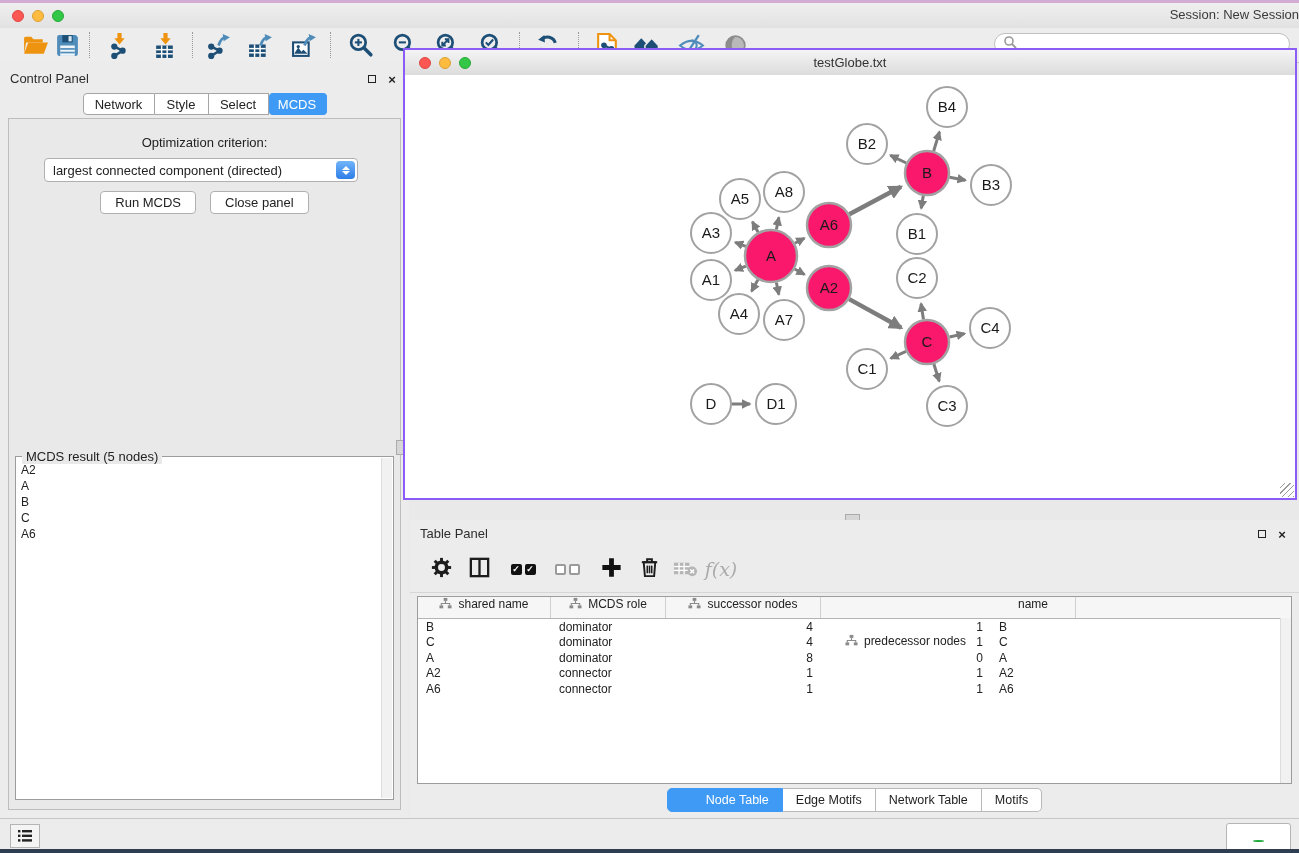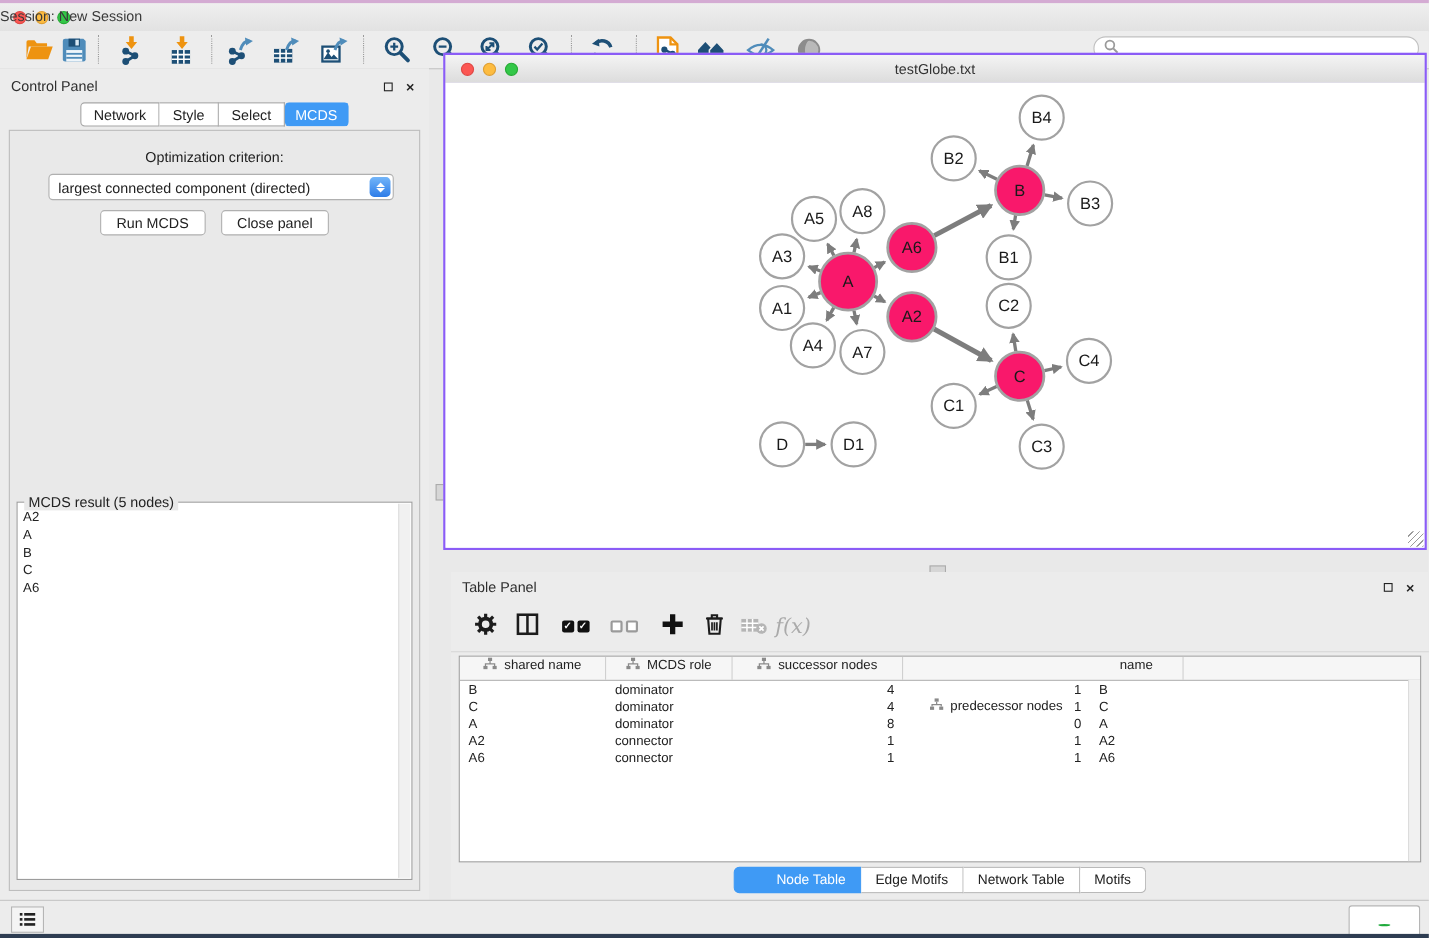--- a/index.html
+++ b/index.html
@@ -3,21 +3,21 @@
 <meta charset="utf-8">
 <style>
   html,body{margin:0;padding:0;}
   .screen{position:relative;width:1299px;height:853px;background:#e9e9e9;
     font-family:"Liberation Sans",sans-serif;color:#222;overflow:hidden;
     -webkit-font-smoothing:antialiased;}
   
   .top-strip{position:absolute;left:0;top:0;width:100%;height:3px;background:#d4abd3;}
   .titlebar{position:absolute;left:0;top:3px;width:100%;height:25px;
     background:linear-gradient(#efefef,#e2e2e2);border-bottom:1px solid #cfcfcf;}
-  .titlebar .title{position:absolute;left:0;right:0;top:4px;text-align:left;
+  .titlebar .title{position:absolute;left:0;right:0;top:4px;text-align:right;
     font-size:13px;color:#3a3a3a;}
   .lights{position:absolute;top:7px;display:flex;gap:8px;}
   .lights.main{left:12px;}
   .light{width:12px;height:12px;border-radius:50%;box-sizing:border-box;}
   .light.red{background:#fc5753;border:1px solid #df4744;}
   .light.yellow{background:#fdbc40;border:1px solid #de9f34;}
   .light.green{background:#33c748;border:1px solid #27aa35;}
   
   .toolbar{position:absolute;left:0;top:28px;width:100%;height:34px;background:#ededed;
     border-bottom:1px solid #c2c2c2;}
@@ -29,21 +29,21 @@
     border:1px solid #c0c0c0;border-radius:12px;display:flex;align-items:center;
     padding:0 8px;box-sizing:border-box;}
   .searchbox input{border:none;outline:none;flex:1;font-size:12px;background:transparent;
     font-family:"Liberation Sans",sans-serif;margin-left:5px;}
   
   .panel-title{font-size:13px;color:#2e2e2e;}
   .wbtn{width:14px;height:14px;display:flex;align-items:center;justify-content:center;
     font-size:13px;font-weight:700;color:#222;cursor:pointer;}
   .float-glyph{width:8px;height:8px;border:1.5px solid #222;box-sizing:border-box;}
   
-  .control-panel{position:absolute;left:0;top:62px;width:390px;height:756px;background:#ececec;}
+  .control-panel{position:absolute;left:0;top:62px;width:390px;height:756px;background:#ececec;padding-left:19px;}
   .cp-header{position:absolute;left:10px;top:9px;}
   .cp-winbtns{position:absolute;right:10px;top:10px;display:flex;gap:6px;}
   .cp-tabs{position:absolute;left:0;top:31px;width:100%;display:flex;justify-content:center;}
   .cp-tab{height:22px;line-height:22px;padding:0;text-align:center;font-size:13px;background:#fff;
     border:1px solid #a6a6a6;border-left:none;cursor:pointer;color:#222;box-sizing:border-box;}
   .cp-tab:first-child{border-left:1px solid #a6a6a6;border-radius:4px 0 0 4px;}
   .cp-tab:last-child{border-radius:0 4px 4px 0;}
   .cp-tab.active{background:#3f9af5;color:#fff;border-color:#3f9af5;border-radius:4px;}
   .cp-inner{position:absolute;left:8px;right:8px;top:56px;height:690px;background:#e9e9e9;
     border:1px solid #bdbdbd;}

